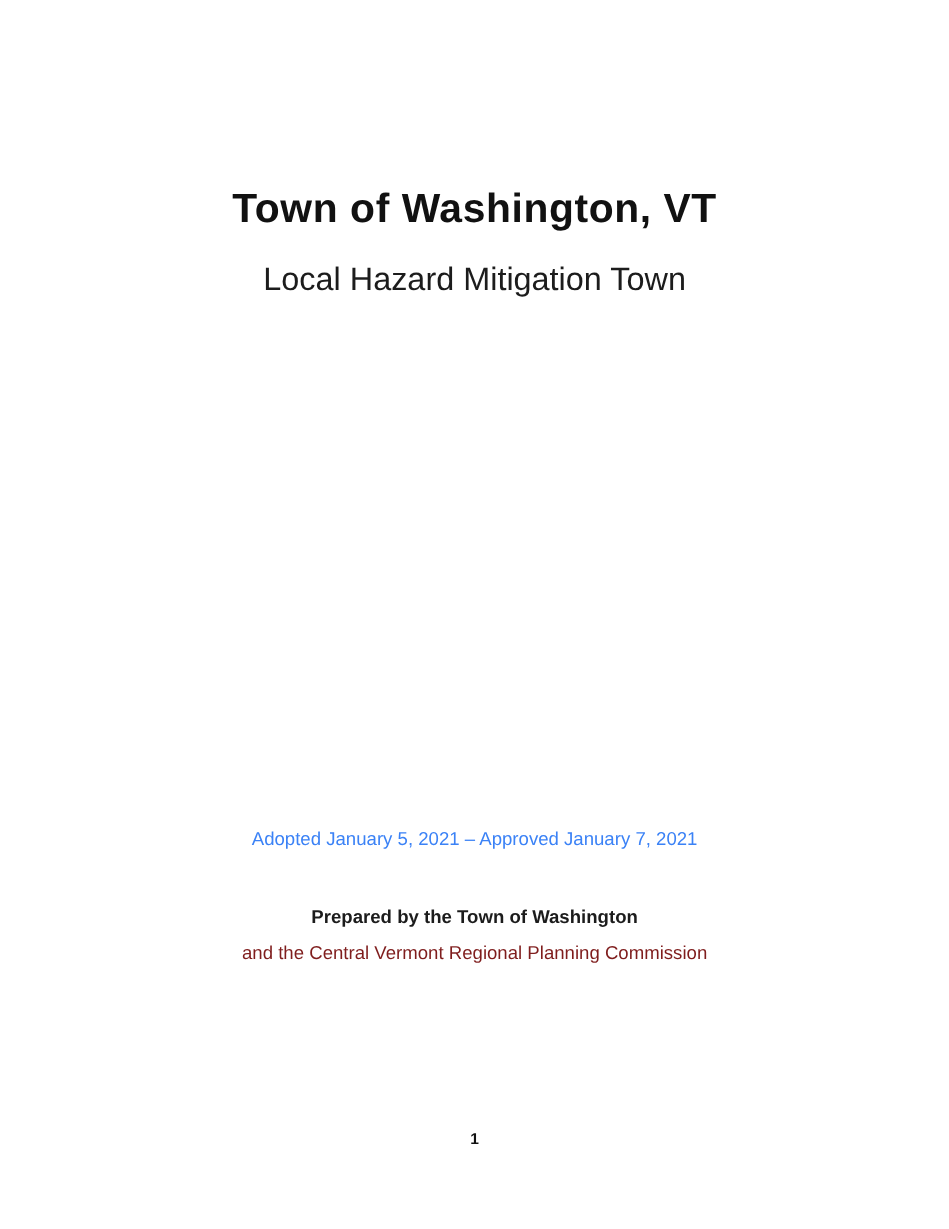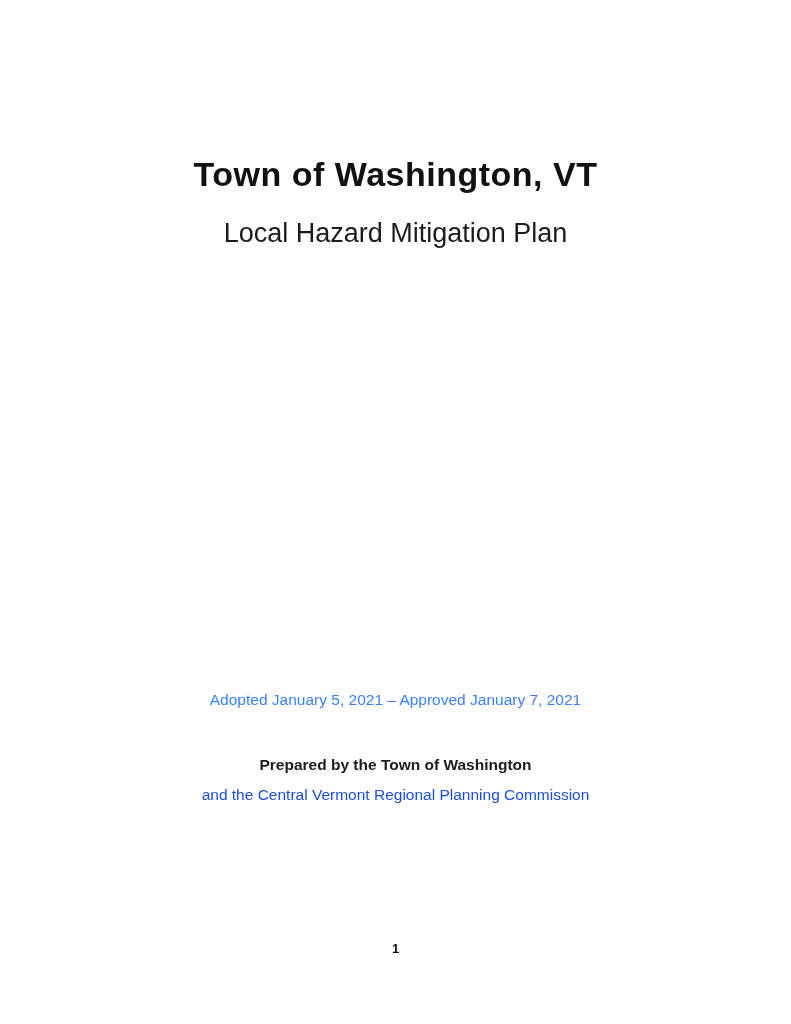--- a/index.html
+++ b/index.html
@@ -45,36 +45,36 @@
   .prepared-line-1 {
     top: 756px;
     font-size: 15.5px;
     font-weight: 700;
     color: #1c1c1c;
   }
   .prepared-line-2 {
     top: 786px;
     font-size: 15.5px;
     font-weight: 400;
-    color: #1d4ed8;
+    color: #7f1d1d;
   }
   .page-number {
     top: 941px;
     font-size: 13px;
     font-weight: 700;
     color: #111111;
   }
 </style>
 </head>
 <body>
 
 <div class="page">
   <div class="centered doc-title">Town of Washington, VT</div>
 
-  <div class="centered doc-subtitle">Local Hazard Mitigation Plan</div>
+  <div class="centered doc-subtitle">Local Hazard Mitigation Town</div>
 
   <div class="centered adoption-line">Adopted January 5, 2021 – Approved January 7, 2021</div>
 
   <div class="centered prepared-line-1">Prepared by the Town of Washington</div>
 
   <div class="centered prepared-line-2">and the Central Vermont Regional Planning Commission</div>
 
   <div class="centered page-number">1</div>
 </div>
 

